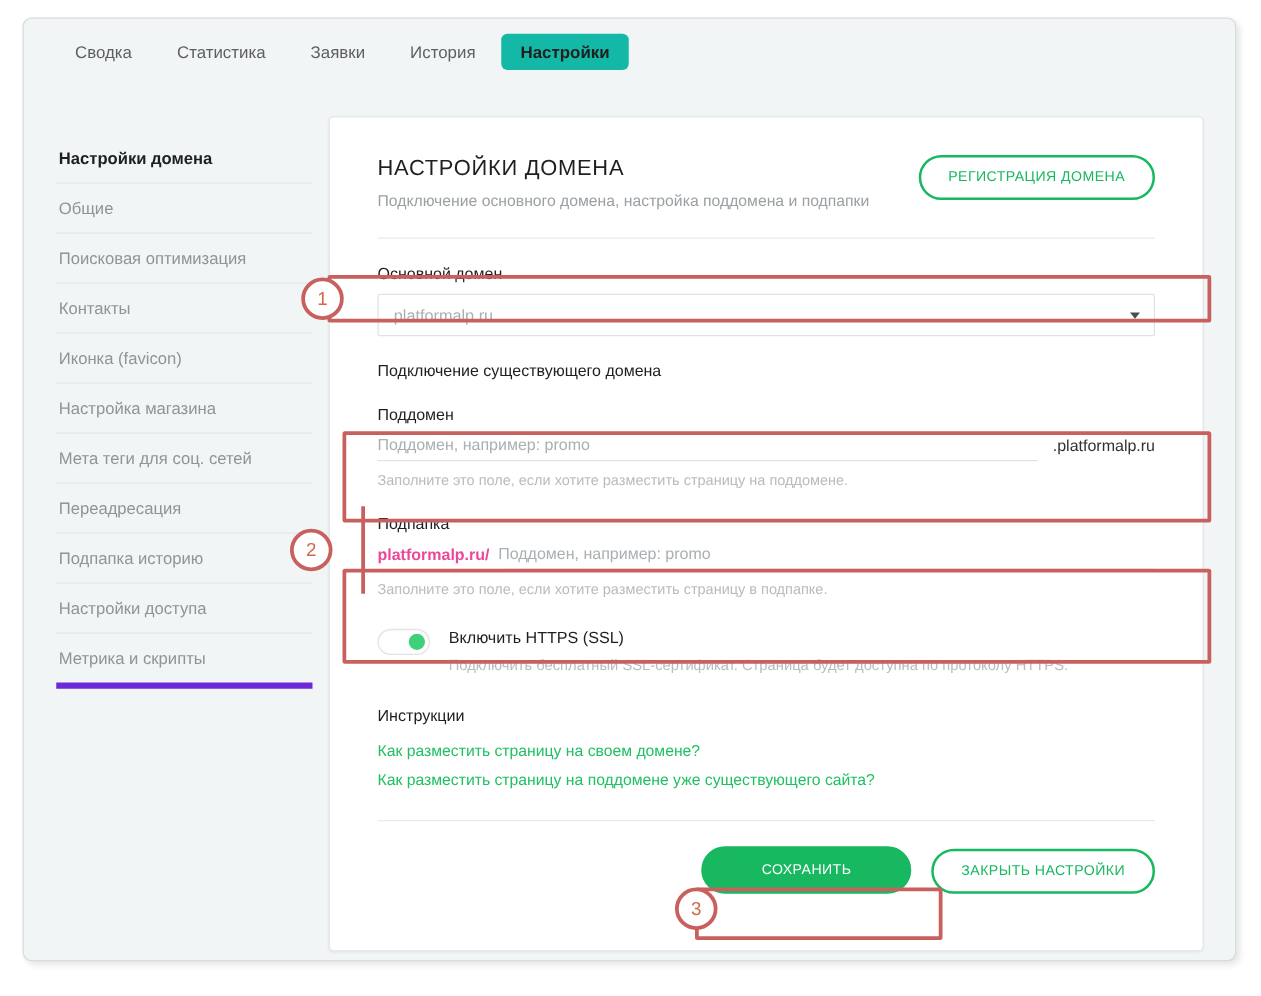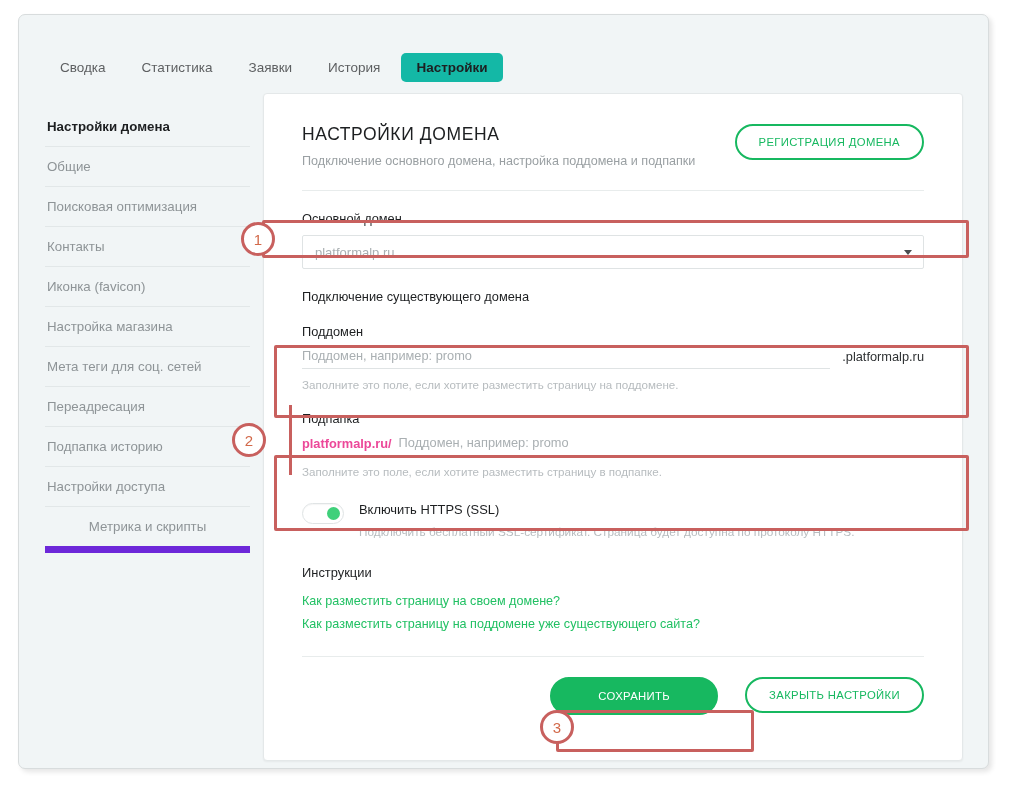--- a/index.html
+++ b/index.html
@@ -20,21 +20,21 @@
     background:#f1f5f6;
     border:1px solid #d8dcdd;
     border-radius:7px;
     box-shadow:3px 3px 5px rgba(0,0,0,0.10);
     overflow:hidden;
   }
 
   
   .tabbar {
     position:absolute;
-    left:0; top:32px;
+    left:0; top:6px;
     width:100%;
     height:40px;
     display:flex;
     align-items:center;
     padding-left:26px;
     gap:6px;
   }
   .tab {
     font-size:13.5px;
     color:#5d5f61;
@@ -60,21 +60,21 @@
     color:#8e9497;
     padding:12px 2px 12px 2px;
     border-bottom:1px solid #e2e7e8;
     cursor:pointer;
     white-space:nowrap;
   }
   .side-item.active {
     color:#1d1f21;
     font-weight:bold;
   }
-  .side-item:last-child { border-bottom:7px solid #6d28d9;text-align:center; }
+  .side-item:last-child { border-bottom:5px solid #6d28d9; }
 
   
   .card {
     position:absolute;
     left:244px; top:78px;
     width:700px; height:668px;
     background:#ffffff;
     border:1px solid #e4e8e9;
     border-radius:4px;
     box-shadow:0 1px 2px rgba(0,0,0,0.05);
@@ -207,22 +207,22 @@
     margin-top:9px;
     text-decoration:none;
     cursor:pointer;
   }
   .instr-link:first-of-type { margin-top:14px; }
 
   .foot-divider { height:1px; background:#e8ecec; margin-top:25px; }
   .footer {
     display:flex;
     justify-content:flex-end;
-    align-items:flex-start;
-    gap:27px;
+    align-items:flex-end;
+    gap:16px;
     margin-top:20px;
   }
 
   
   .ann-box {
     position:absolute;
     border:3px solid #c8605e;
     border-radius:2px;
     pointer-events:none;
     z-index:30;

